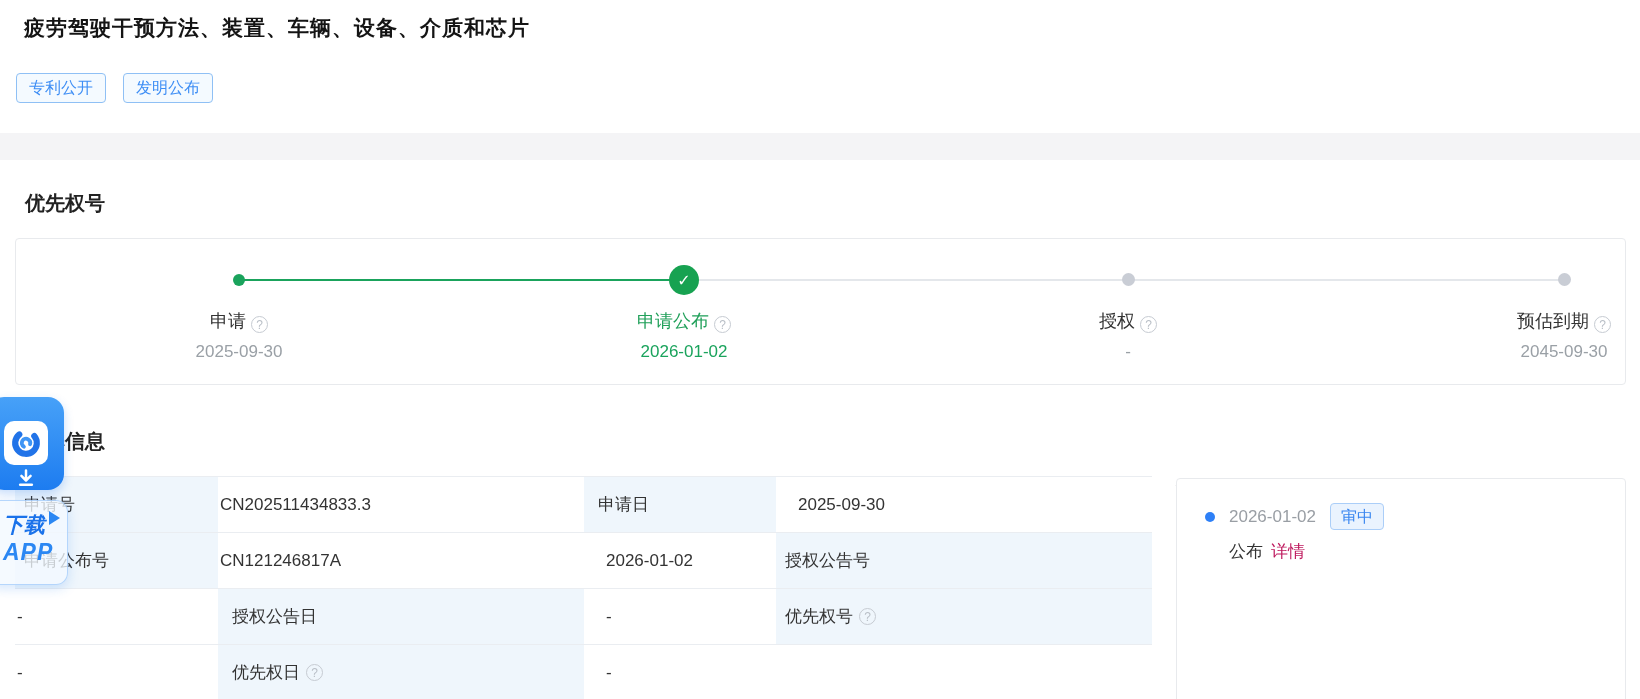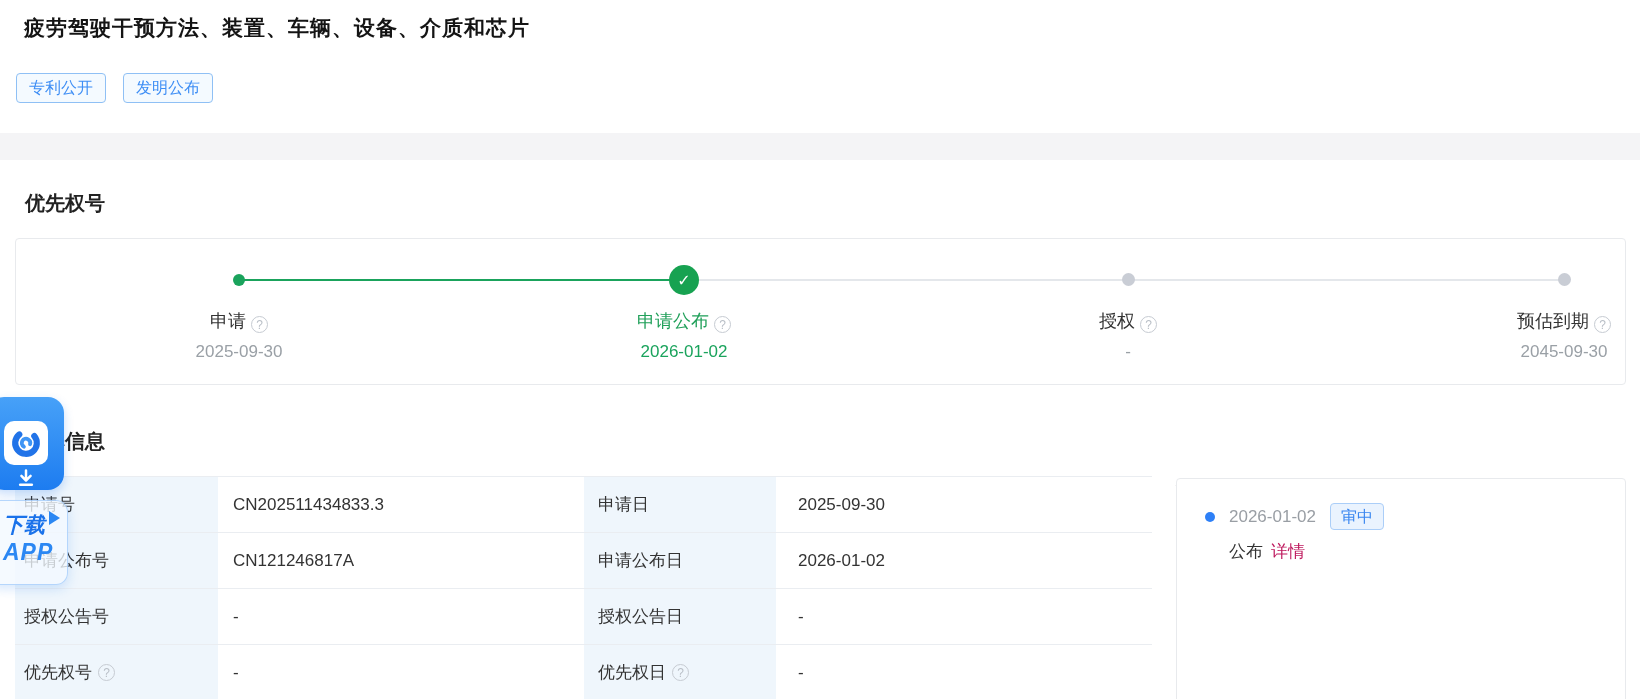--- a/index.html
+++ b/index.html
@@ -38,21 +38,21 @@
             color:#b9bfc7; font-size:12px; align-items:center; justify-content:center; line-height:1; }
 
   
   #info-table { left:15px; top:476px; width:1137px; display:grid;
     grid-template-columns:203px 366px 192px 376px; grid-auto-rows:56px;
     border-top:1px solid #eaedf1; }
   #info-table .cell { display:flex; align-items:center; font-size:17px; color:#333;
     border-bottom:1px solid #eaedf1; gap:6px; }
   #info-table .lab { background:#eff6fc; padding-left:9px;text-align:center; }
   #info-table .lab2 { background:#eff6fc; padding-left:14px; }
-  #info-table .val { background:#fff; padding-left:15px; }
+  #info-table .val { background:#fff; padding-left:2px; }
   #info-table .val2 { background:#fff; padding-left:22px; }
 
   
   #legal-panel { left:1176px; top:478px; width:450px; height:230px; }
   .legal-row1 { display:flex; align-items:center; margin:24px 0 0 28px; gap:14px; }
   .bullet { width:10px; height:10px; border-radius:50%; background:#2e80f7; }
   .legal-date { font-size:17px; color:#999ea4; }
   .status-badge { font-size:16px; color:#3a86f0; background:#eaf3fe; border:1px solid #abcef8;
                   border-radius:4px; padding:2px 10px; line-height:21px; }
   .legal-row2 { margin:10px 0 0 52px; font-size:17px; color:#333; }
@@ -145,23 +145,20 @@
   <div class="cell val2">
       <span>2025-09-30</span>
     </div>
 
   <div class="cell lab">
       <span>申请公布号</span>
     </div>
   <div class="cell val">
       <span>CN121246817A</span>
     </div>
-  <div class="cell lab2">
-      <span>申请公布日</span>
-    </div>
   <div class="cell val2">
       <span>2026-01-02</span>
     </div>
 
   <div class="cell lab">
       <span>授权公告号</span>
     </div>
   <div class="cell val">
       <span>-</span>
     </div>

